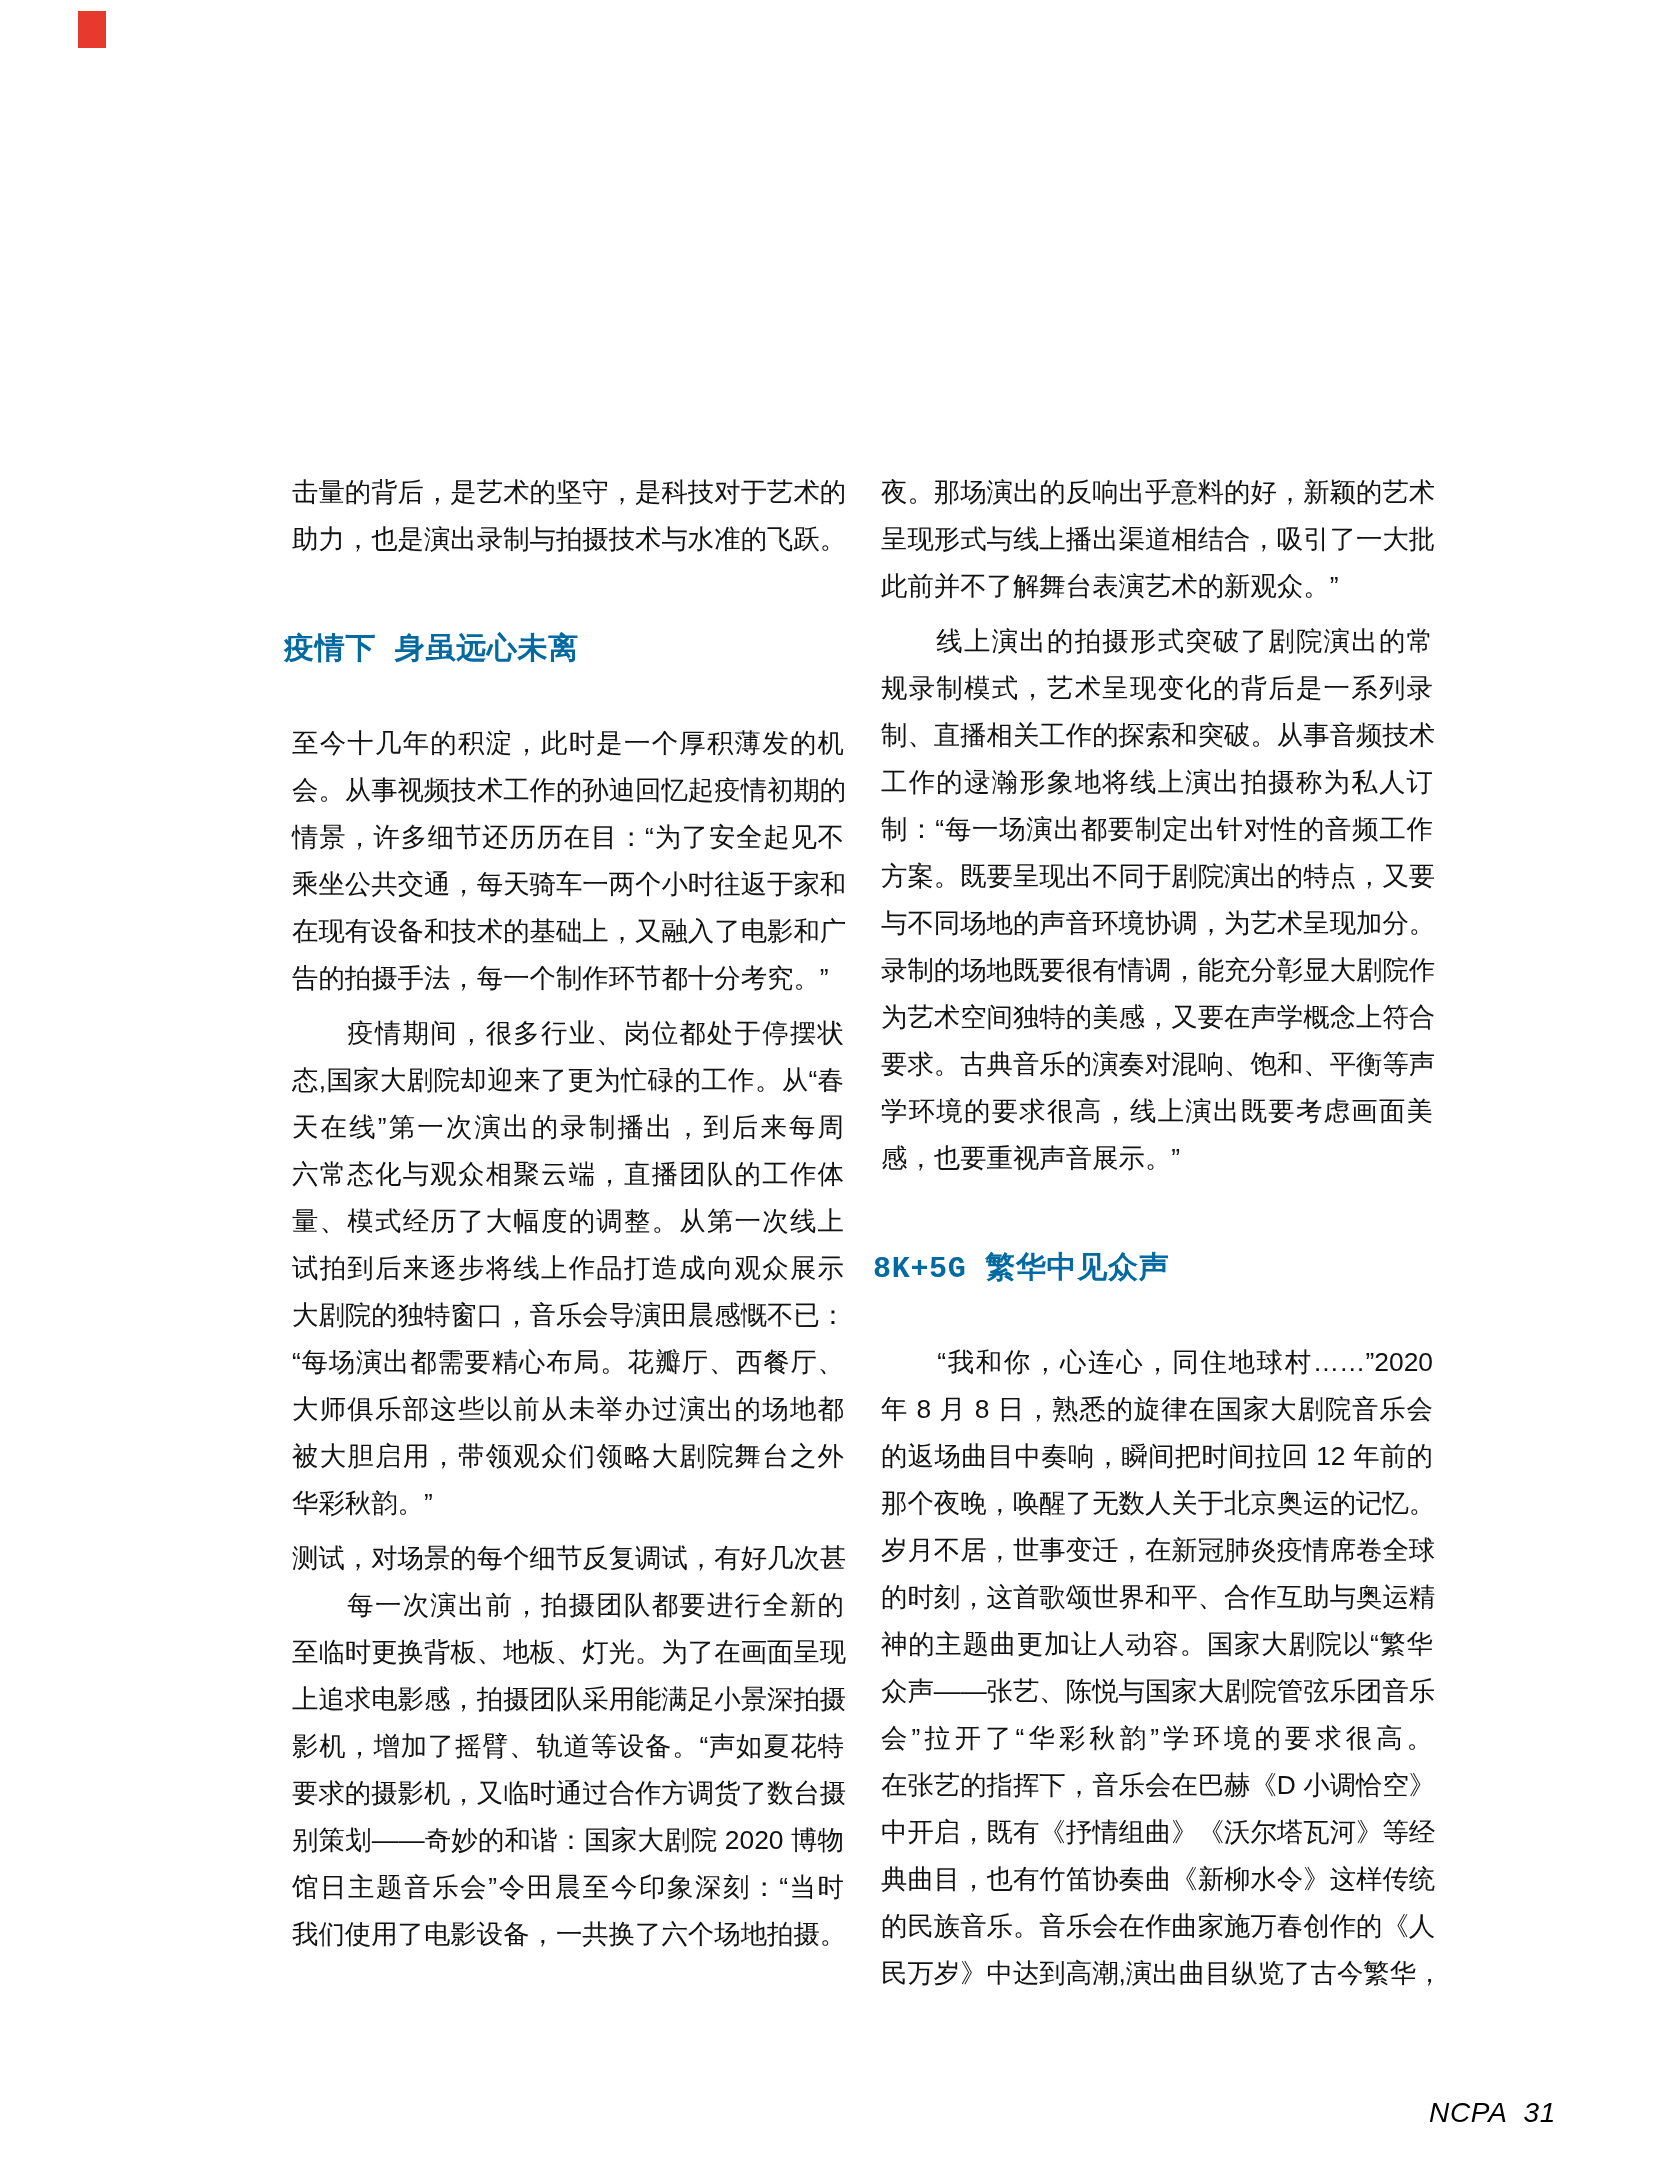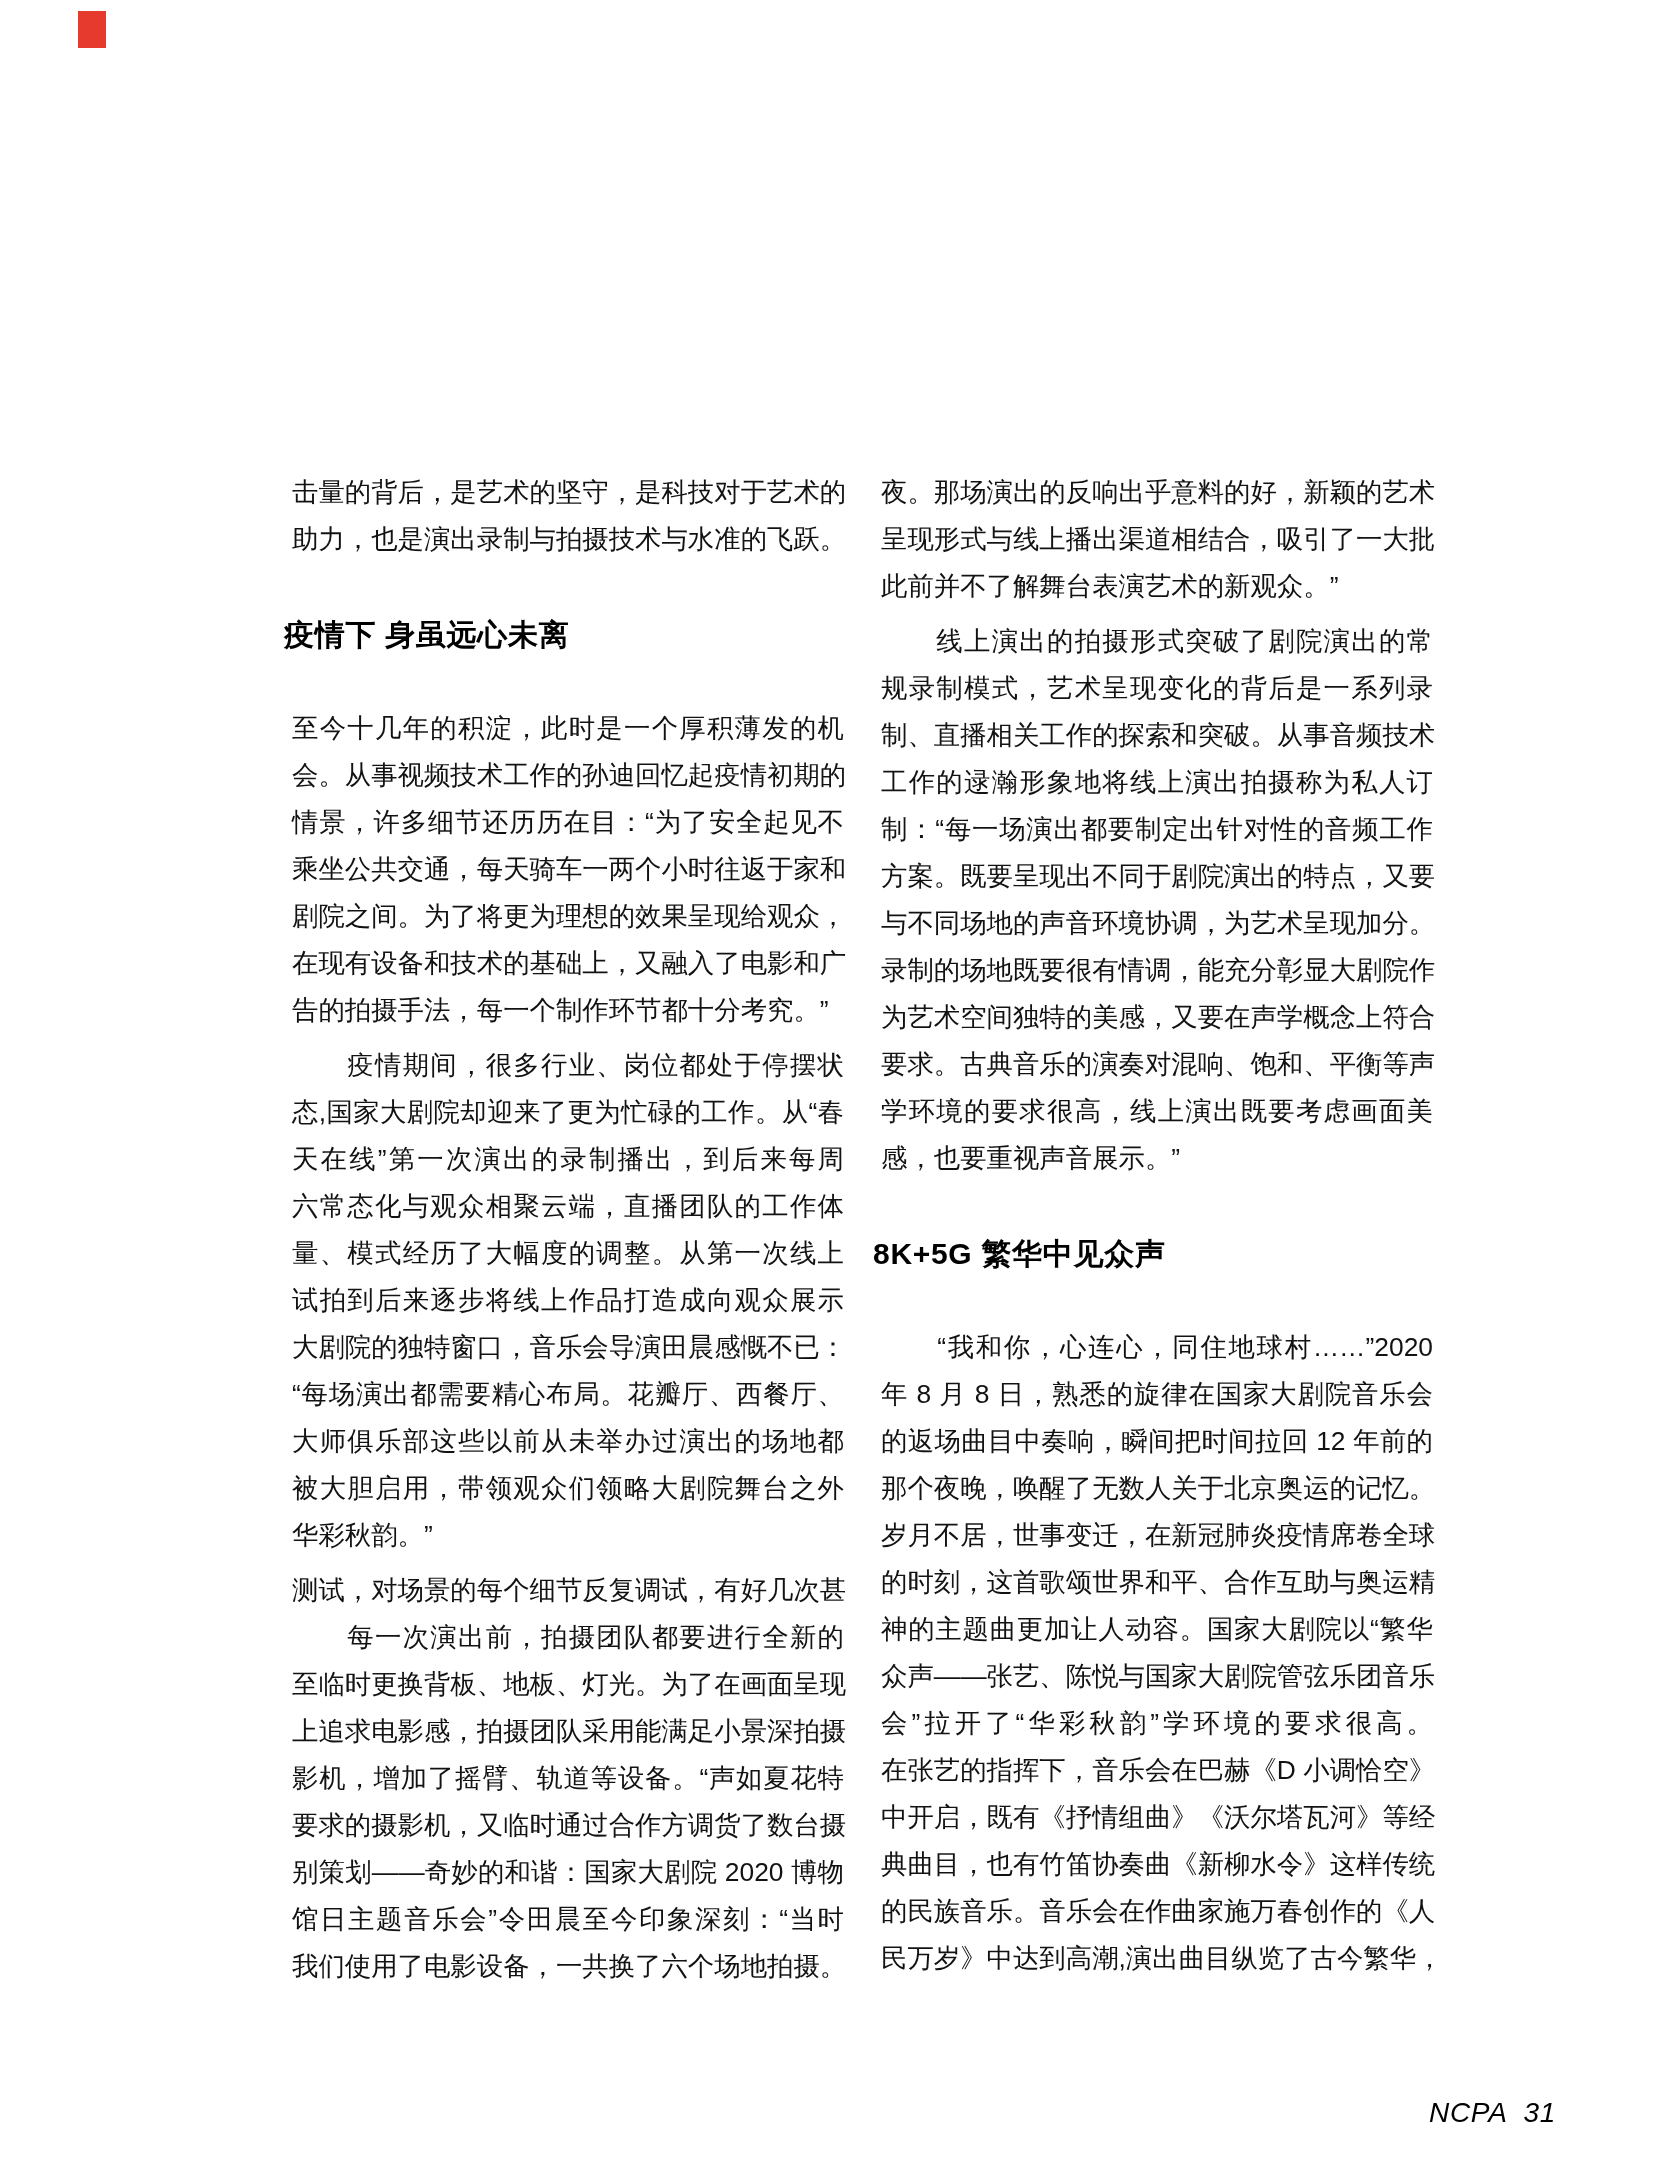--- a/index.html
+++ b/index.html
@@ -35,22 +35,23 @@
     text-align: justify;
     text-align-last: justify;
     white-space: nowrap;
   }
   .line.last { text-align-last: auto; }
   .section-heading {
     font-size: 30px;
     line-height: 34px;
     font-weight: bold;
     letter-spacing: 0.7px;
-    color: #000000;
-    margin: 55px 0 53px 0;
+    color: #0369a1;
+    margin: 70px 0 53px 0;
+    font-family: Liberation Mono, monospace;
   }
   .footer {
     position: absolute;
     top: 2065px;
     right: 120px;
     font-size: 28px;
     letter-spacing: 0.7px;
     white-space: pre;
     color: #000;
     font-style: italic;
@@ -65,21 +66,20 @@
     <div class="para">
       <div class="line">击量的背后，是艺术的坚守，是科技对于艺术的</div>
       <div class="line last">助力，也是演出录制与拍摄技术与水准的飞跃。</div>
     </div>
     <h2 class="section-heading">疫情下 身虽远心未离</h2>
     <div class="para">
       <div class="line">至今十几年的积淀，此时是一个厚积薄发的机</div>
       <div class="line">会。从事视频技术工作的孙迪回忆起疫情初期的</div>
       <div class="line">情景，许多细节还历历在目：“为了安全起见不</div>
       <div class="line">乘坐公共交通，每天骑车一两个小时往返于家和</div>
-      <div class="line">剧院之间。为了将更为理想的效果呈现给观众，</div>
       <div class="line">在现有设备和技术的基础上，又融入了电影和广</div>
       <div class="line last">告的拍摄手法，每一个制作环节都十分考究。”</div>
     </div>
     <div class="para">
       <div class="line">　　疫情期间，很多行业、岗位都处于停摆状</div>
       <div class="line">态,国家大剧院却迎来了更为忙碌的工作。从“春</div>
       <div class="line">天在线”第一次演出的录制播出，到后来每周</div>
       <div class="line">六常态化与观众相聚云端，直播团队的工作体</div>
       <div class="line">量、模式经历了大幅度的调整。从第一次线上</div>
       <div class="line">试拍到后来逐步将线上作品打造成向观众展示</div>

